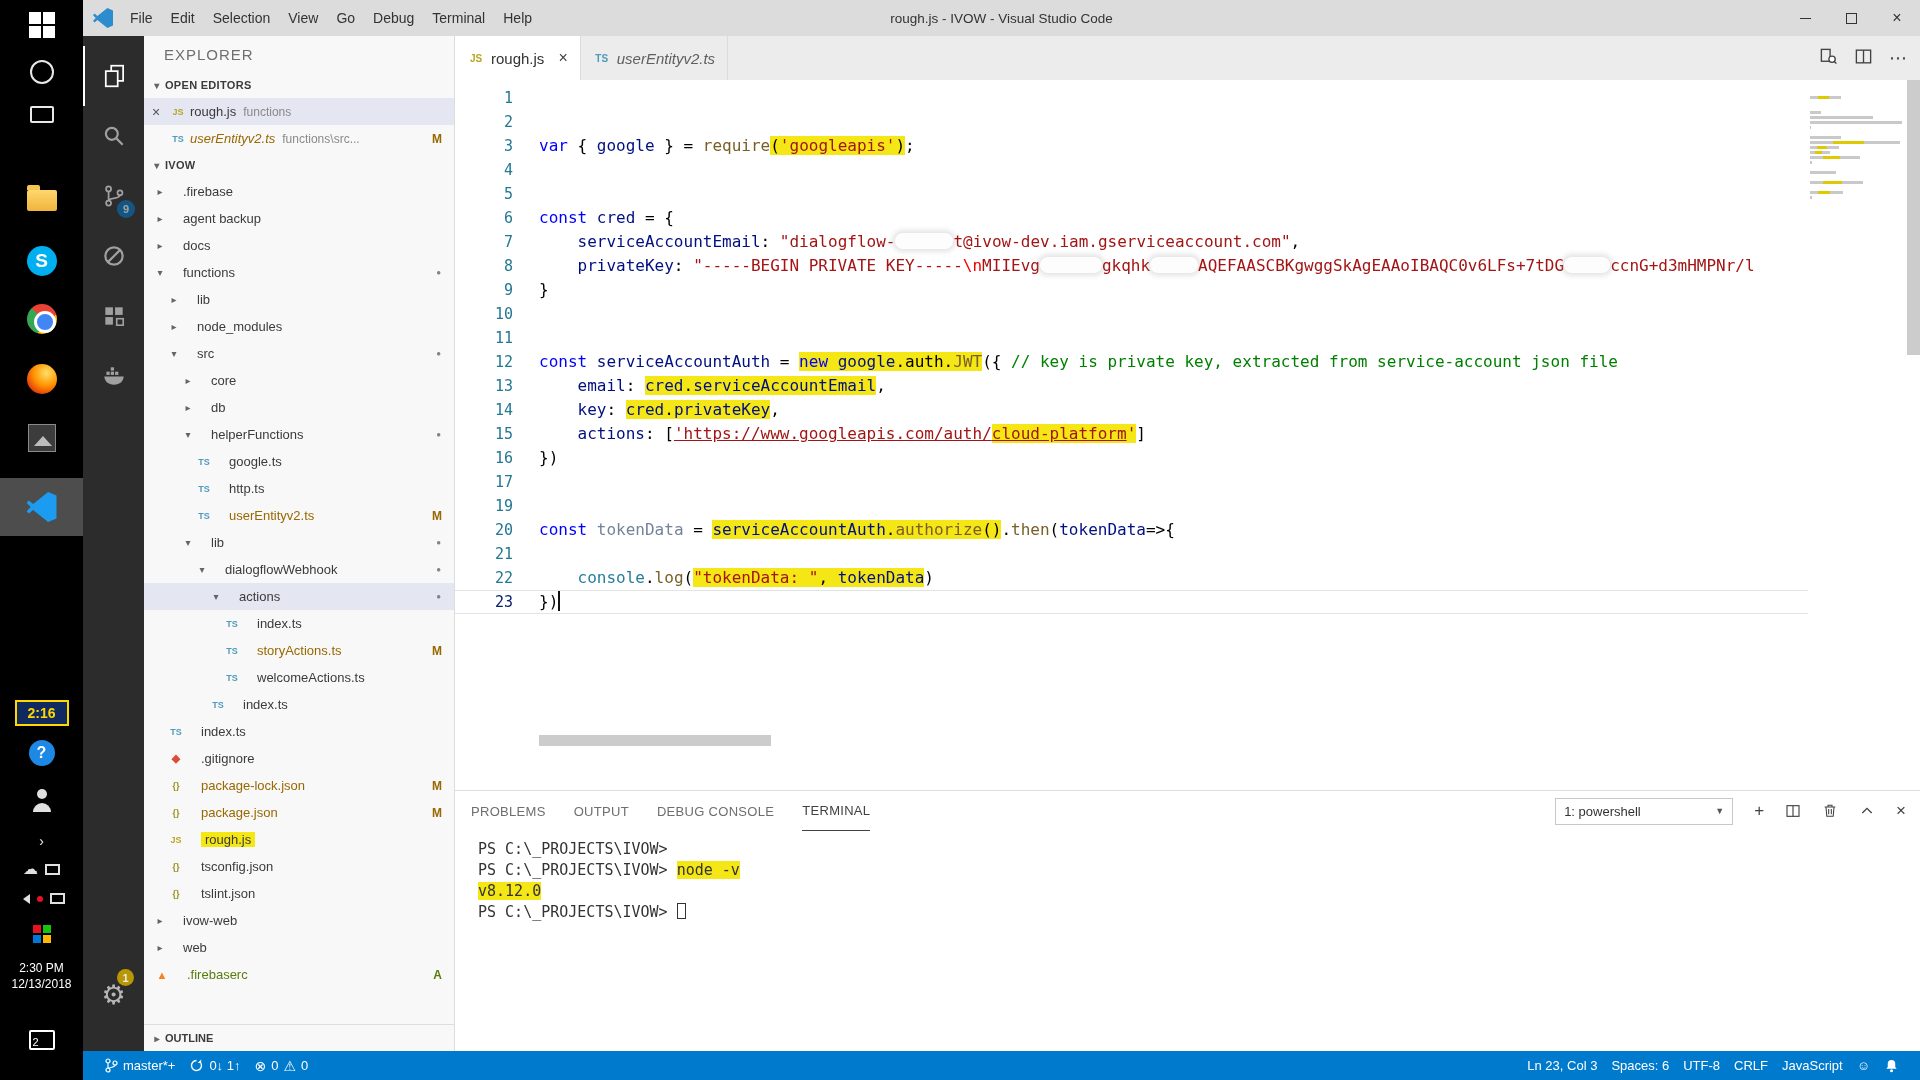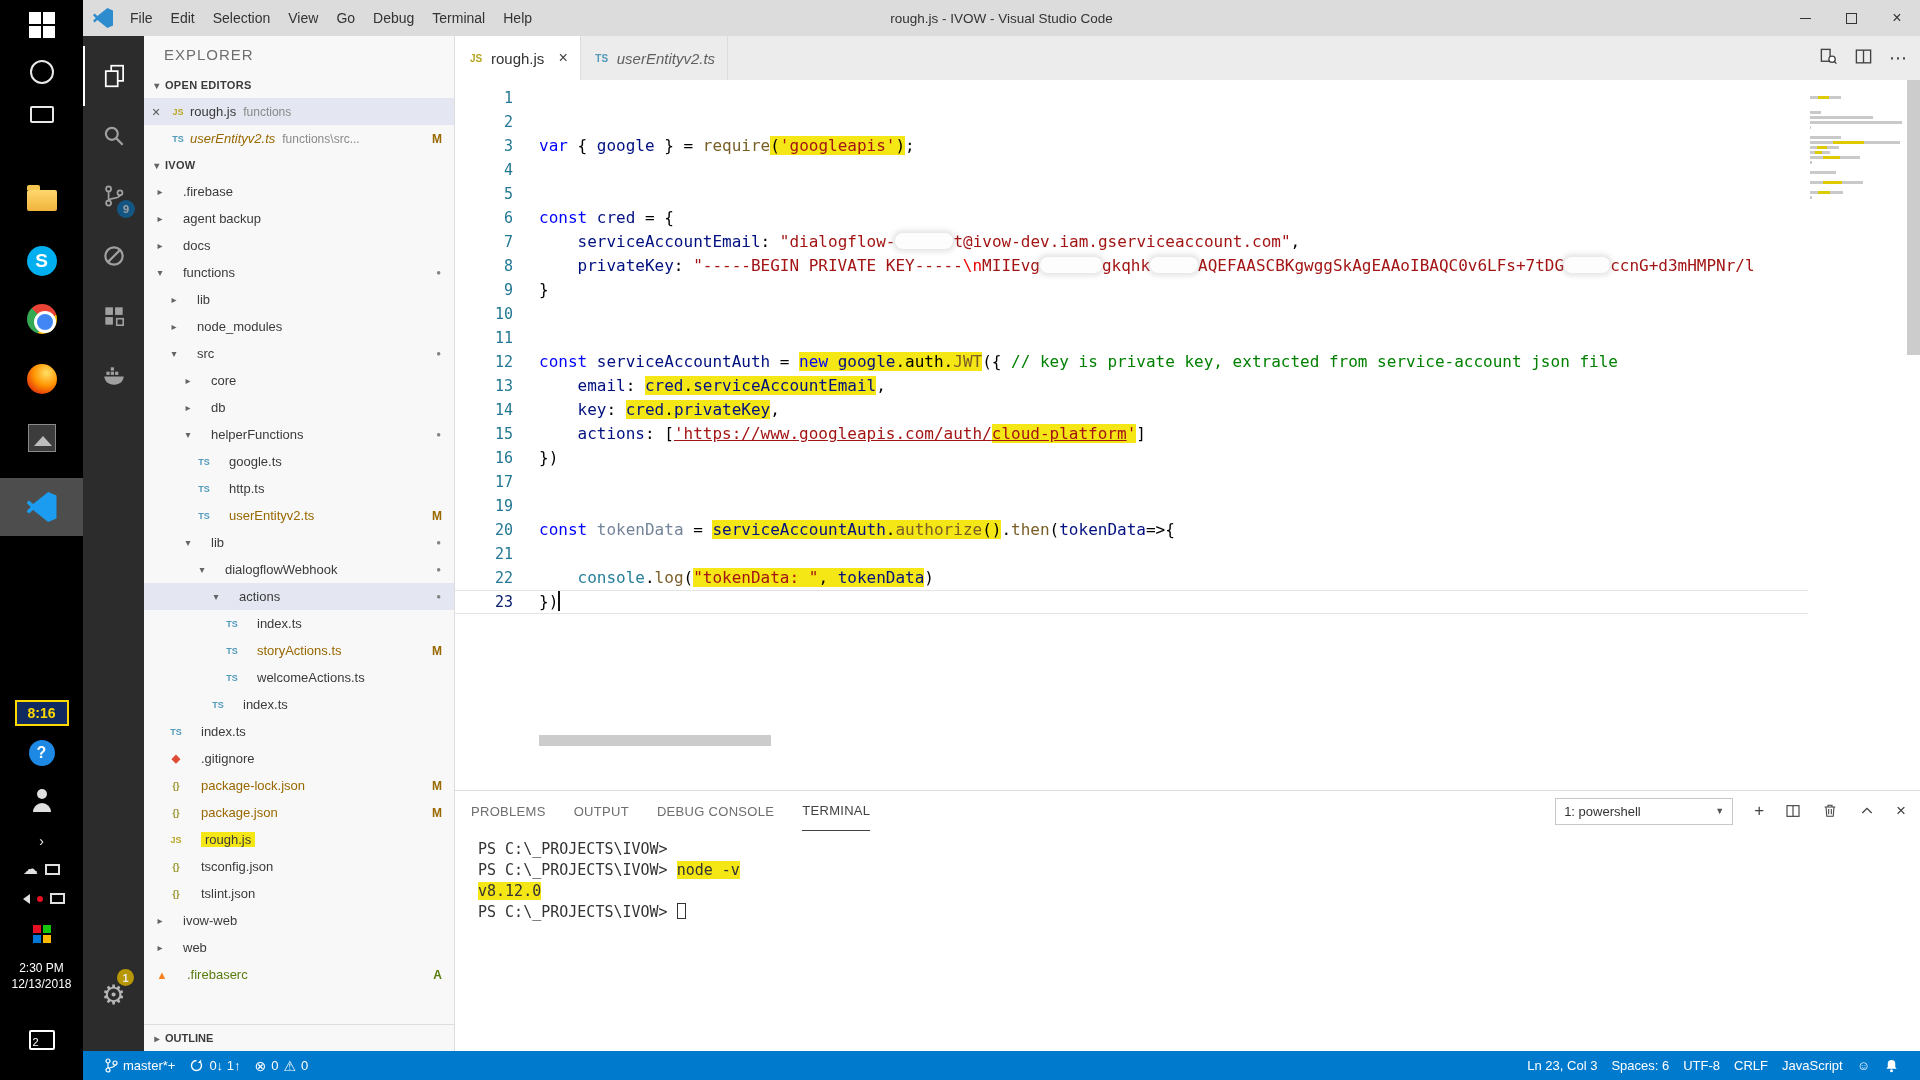--- a/index.html
+++ b/index.html
@@ -173,21 +173,21 @@
     <div class="tb" style="top:364px">
         <div class="firefox"></div>
       </div>
     <div class="tb" style="top:424px">
         <div class="photos"></div>
       </div>
     <div class="tb appwrap" style="top:478px">
         <div class="vslogo"></div>
       </div>
     <div class="tb" style="top:700px">
-        <div class="timer">8:16</div>
+        <div class="timer">2:16</div>
       </div>
     <div class="tb" style="top:740px">
         <div class="help">?</div>
       </div>
     <div class="tb" style="top:788px">
         <div class="people"></div>
       </div>
     <div class="tb" style="top:833px">
         <span class="traychev">›</span>
       </div>

